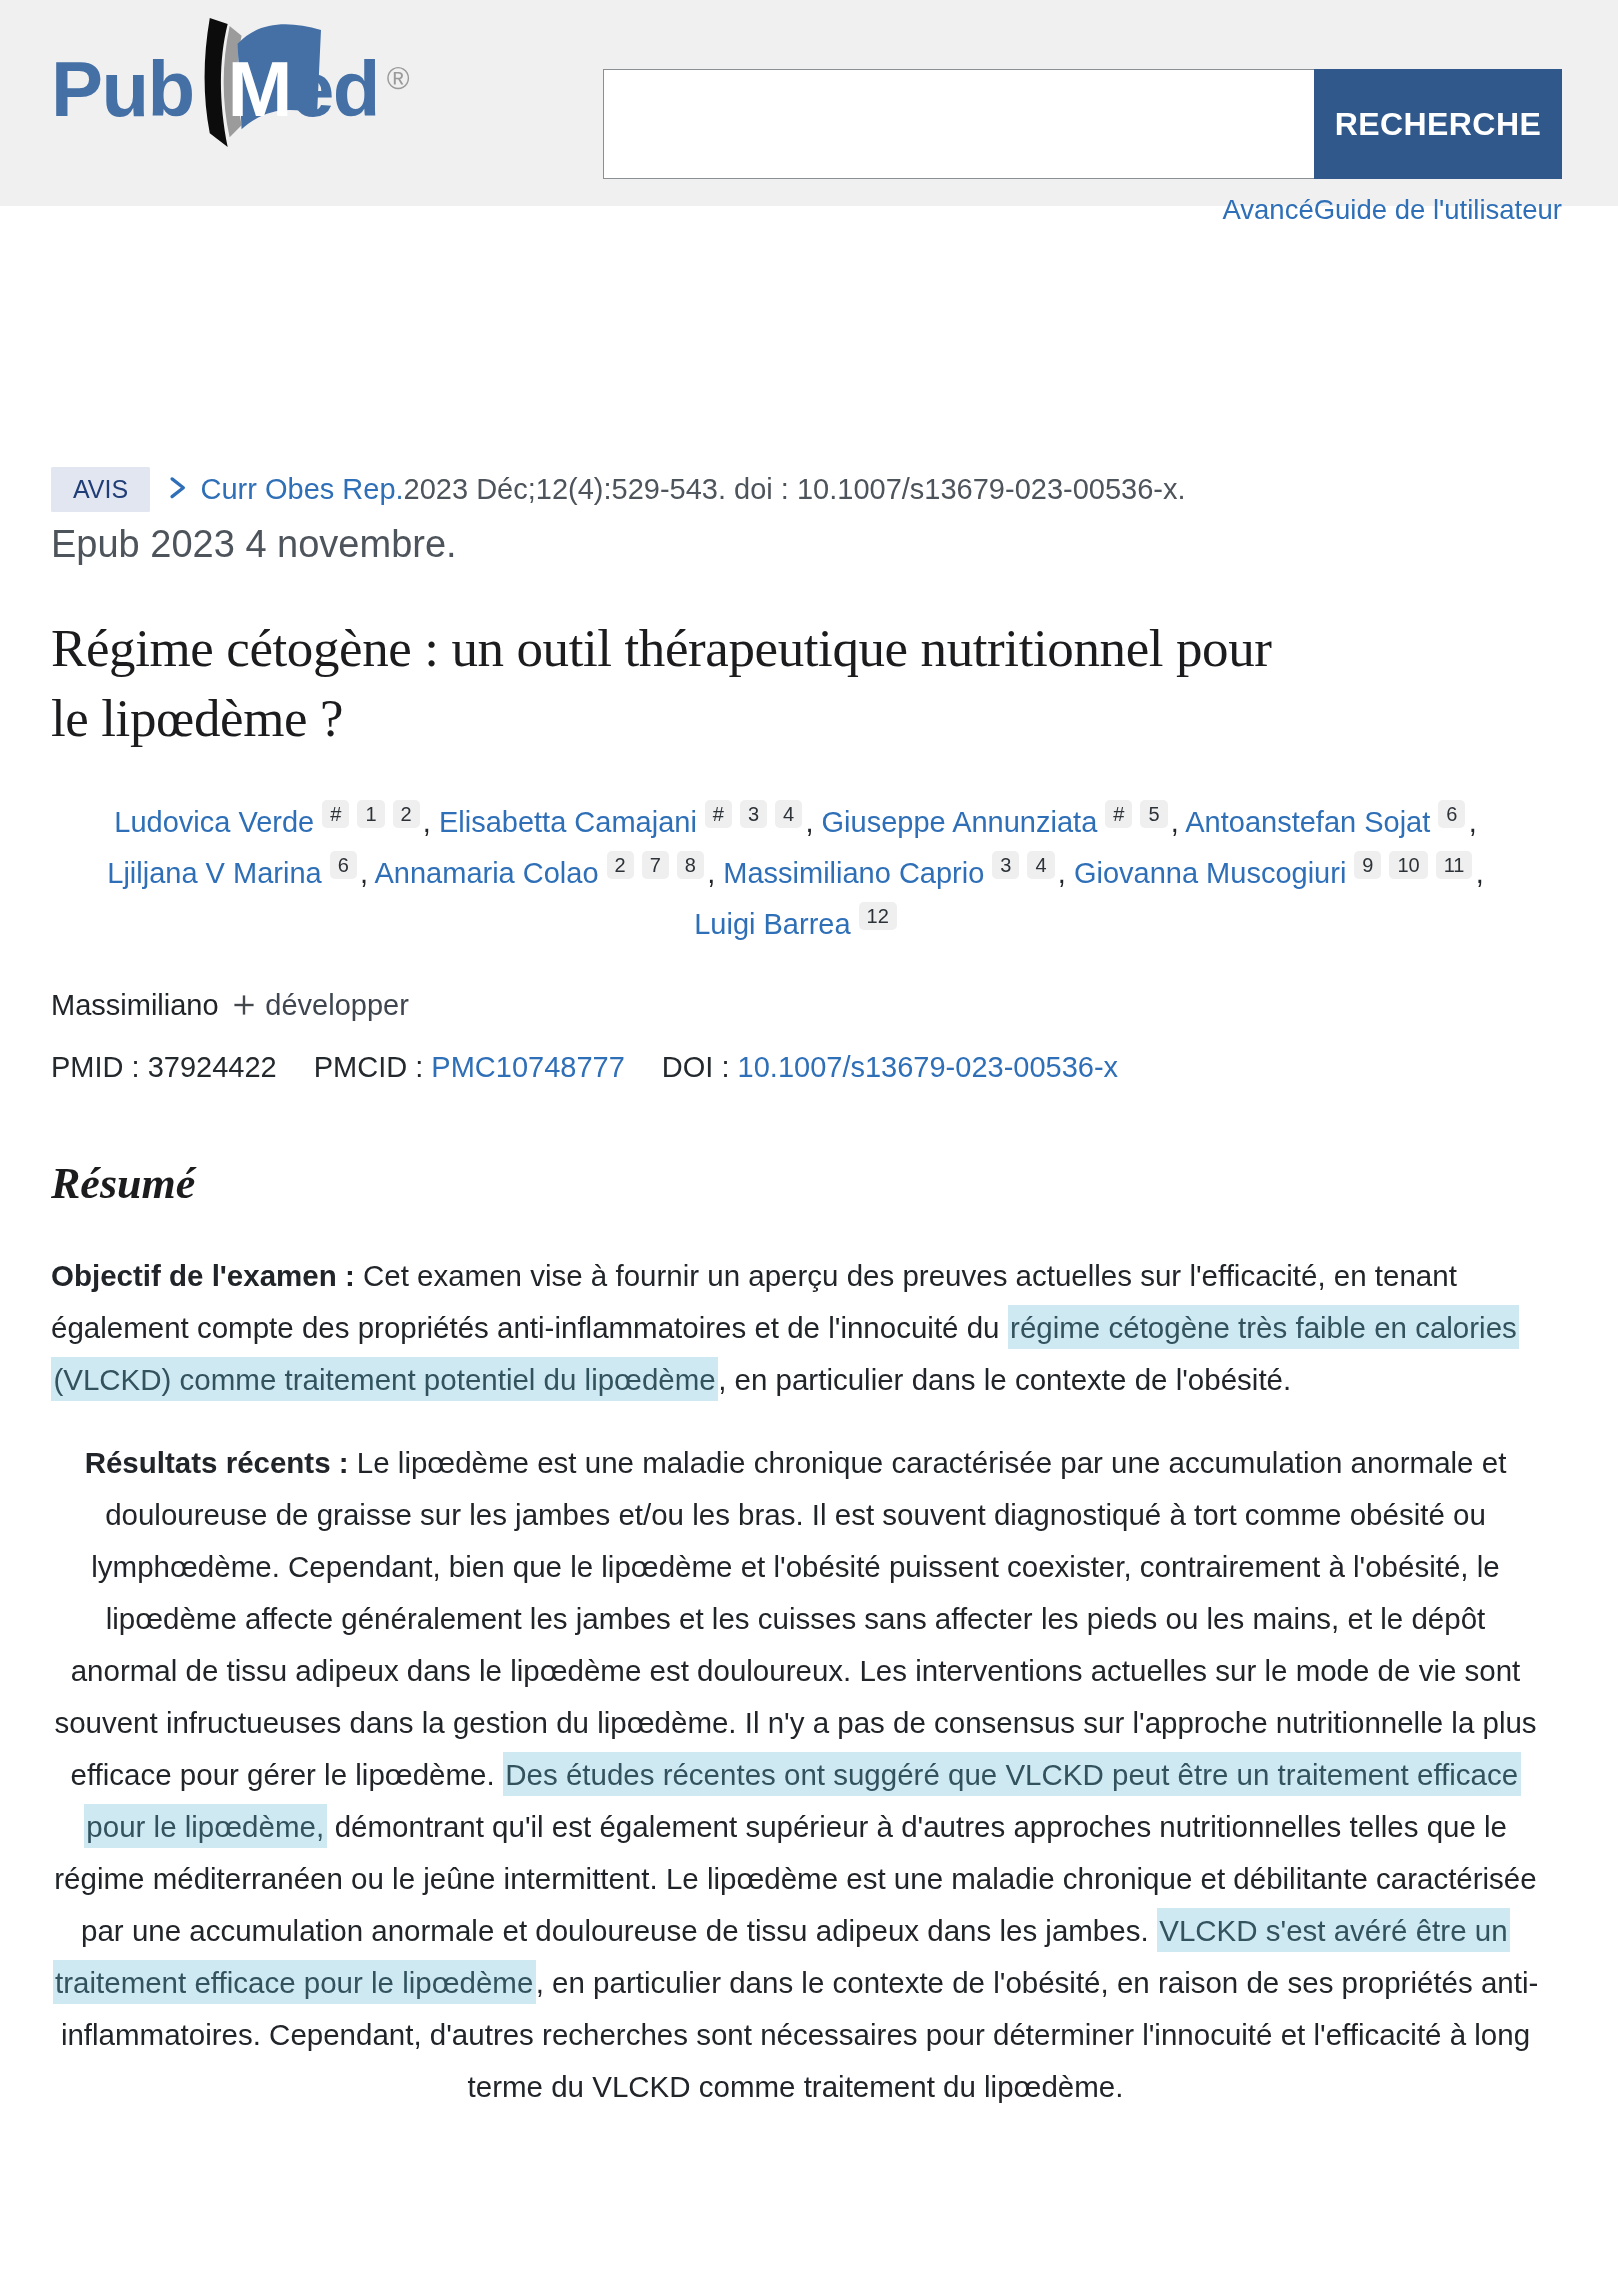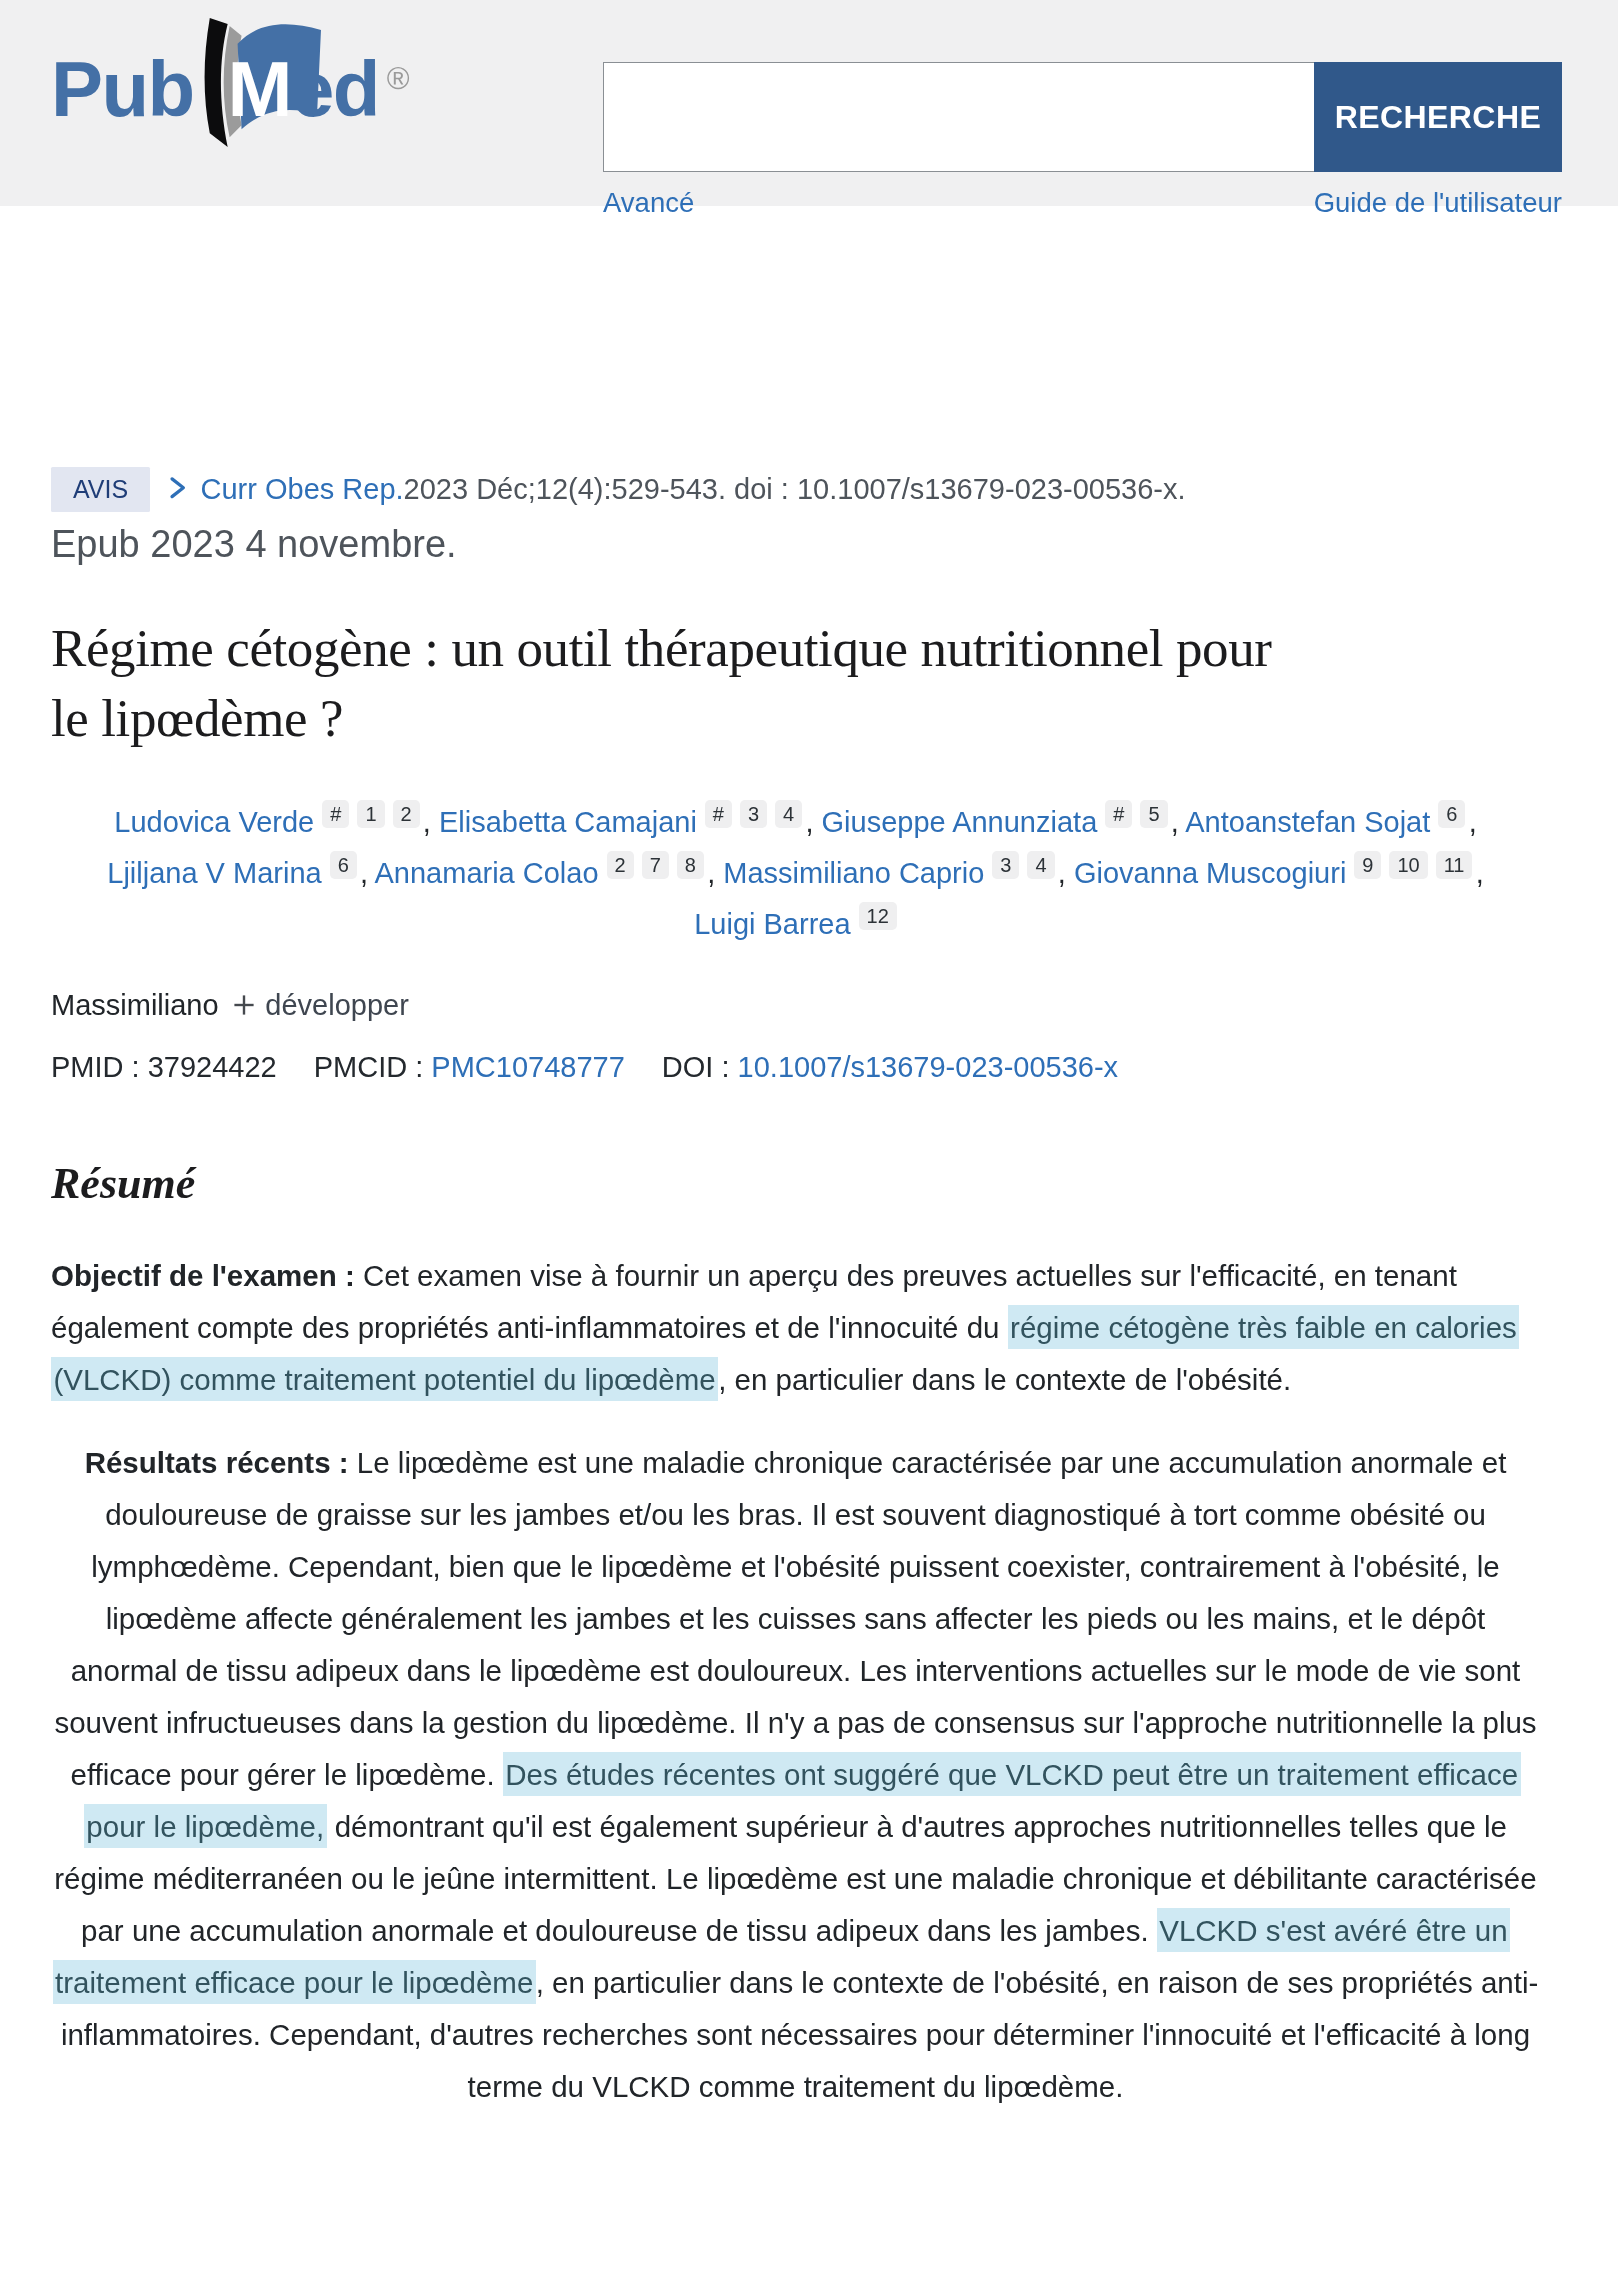--- a/index.html
+++ b/index.html
@@ -60,21 +60,21 @@
     font-weight:normal;
     color:#9a9a9a;
     vertical-align:super;
     margin-left:8px;
     letter-spacing:0;
   }
 
   .search-area{
     position:absolute;
     left:603px;
-    top:62px;
+    top:69px;
     width:959px;
   }
   .search-row{display:flex;align-items:stretch;height:110px;}
   .search-input{
     flex:1;
     height:110px;
     border:1.6px solid #8a8f94;
     border-right:none;
     background:#ffffff;
     font-size:32px;
@@ -90,21 +90,21 @@
     color:#ffffff;
     font-size:32px;
     font-weight:bold;
     letter-spacing:0.4px;
     cursor:pointer;
     font-family:"Liberation Sans", sans-serif;
   }
   .links-row{
     margin-top:14.6px;
     display:flex;
-    justify-content:space-between;
+    justify-content:flex-end;
     font-size:27.5px;
   }
   .links-row a{color:var(--link);text-decoration:none;cursor:pointer;}
 
   
   main{padding:0 79px 32px 51px;}
 
   .cite-row{
     margin-top:261px;
     font-size:29px;

